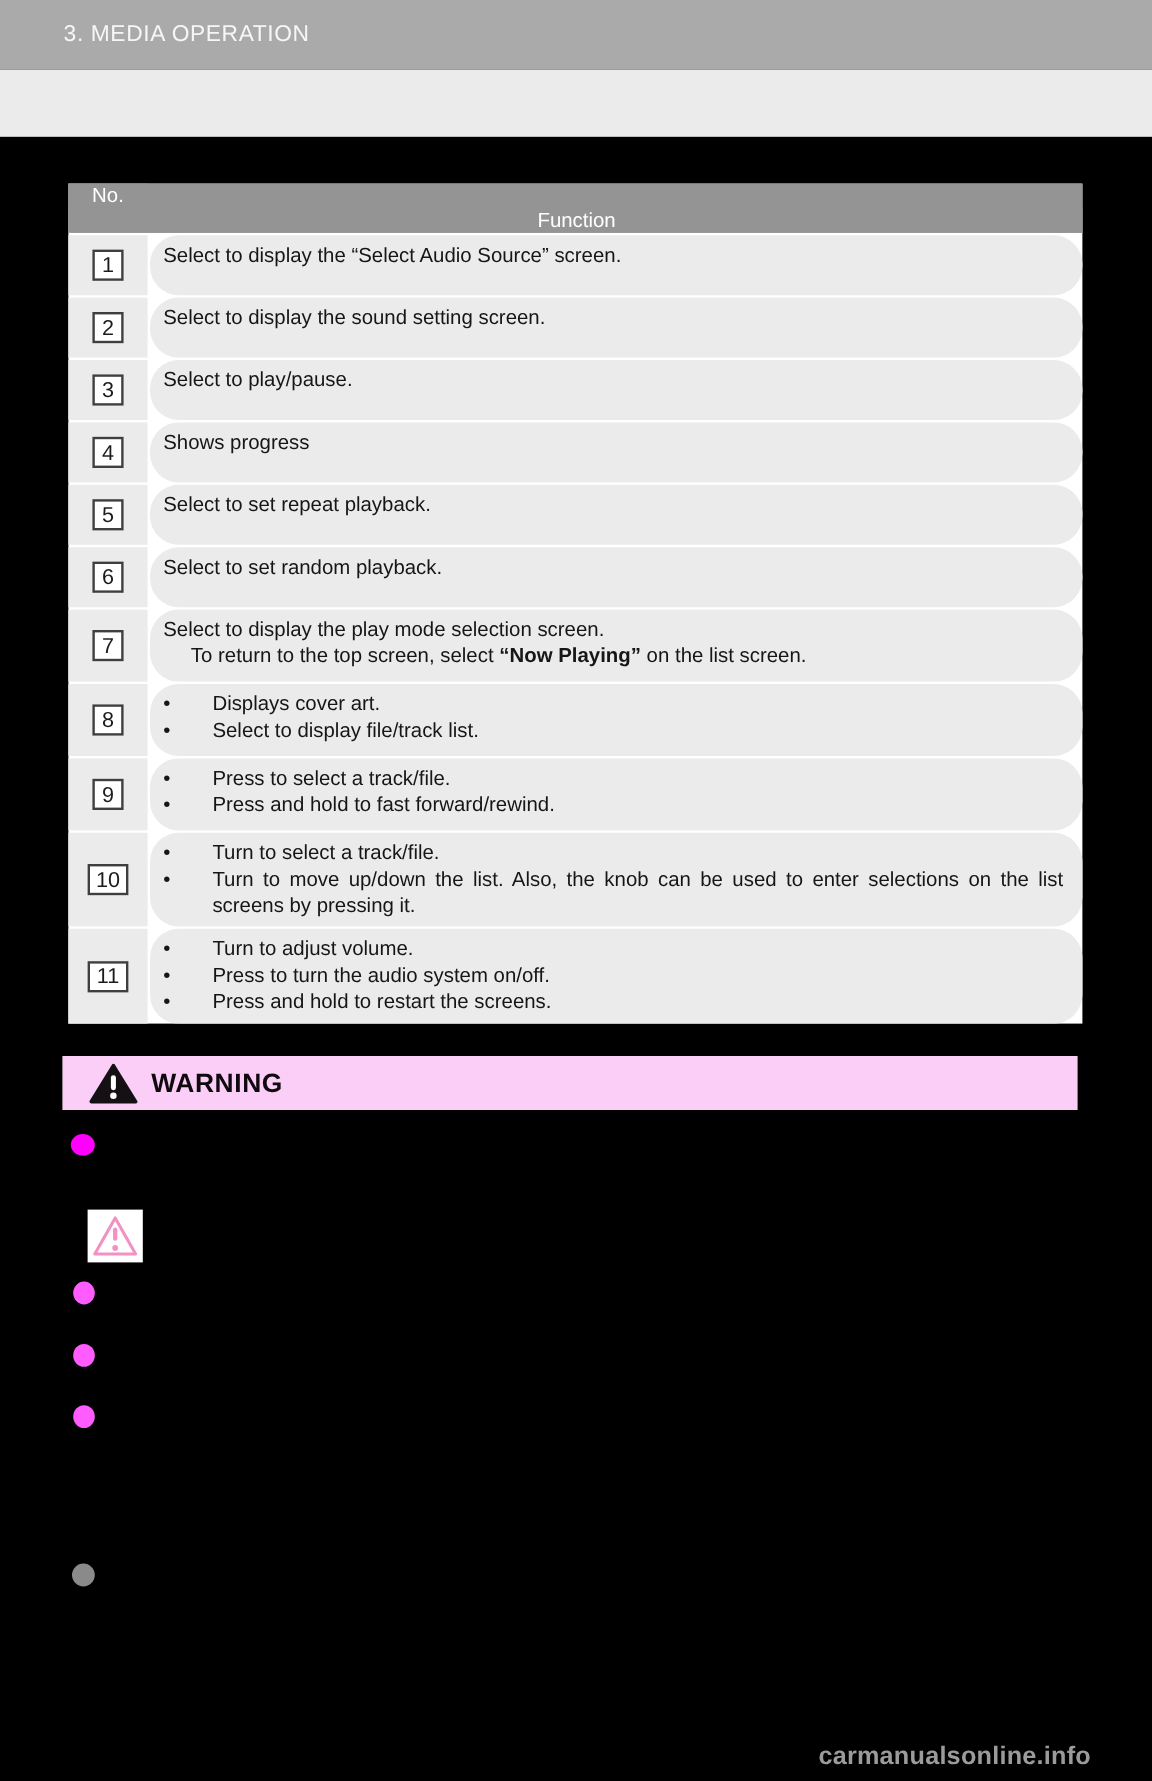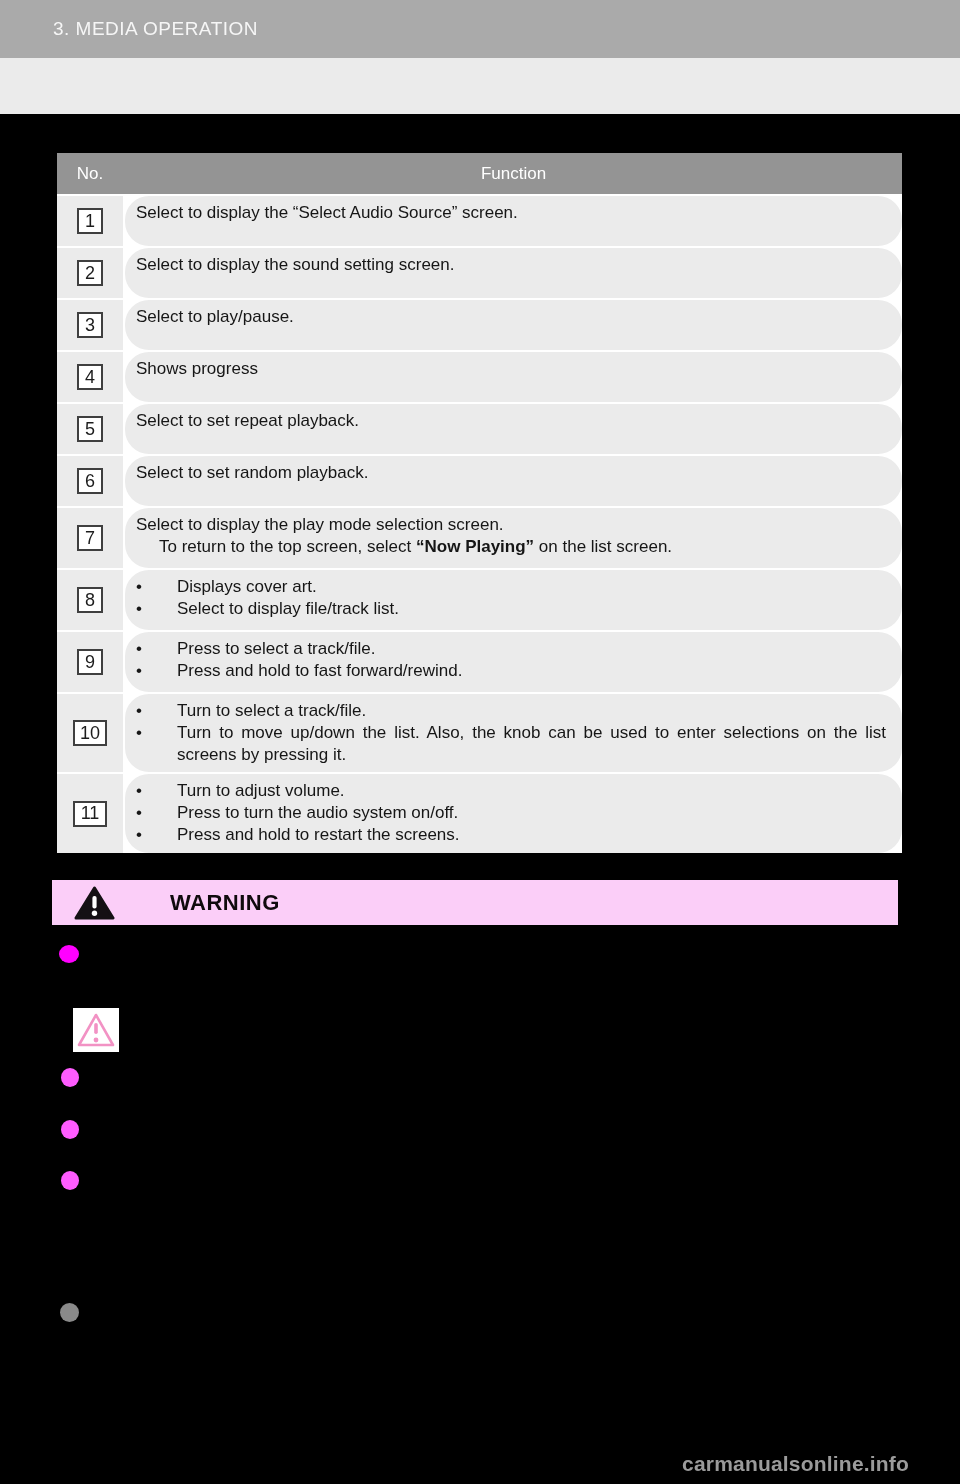--- a/index.html
+++ b/index.html
@@ -8,21 +8,21 @@
 
   
   .topbar{position:absolute;left:0;top:0;width:960px;height:58px;
           background:var(--top-bar-gray);display:flex;align-items:center;
           padding-top:0;box-sizing:border-box;}
   .topbar .title{color:#f6f6f6;font-size:19px;letter-spacing:.5px;margin-left:53px;}
   .band{position:absolute;left:0;top:58px;width:960px;height:56px;background:var(--band-gray);}
 
   
   .ftable{position:absolute;left:57px;top:153px;width:845px;background:#fff;}
-  .thead{display:flex;height:41px;background:var(--table-header-gray);color:#fff;font-size:17px;}
+  .thead{display:flex;height:41px;background:var(--table-header-gray);color:#fff;font-size:17px;flex-direction:column;}
   .thead .h-no{width:66px;display:flex;align-items:center;justify-content:center;
                background:var(--table-header-gray);}
   .thead .h-fn{flex:1;margin-left:2px;display:flex;align-items:center;justify-content:center;
                background:var(--table-header-gray);}
   .trow{display:flex;margin-top:2px;}
   .no-cell{width:66px;background:var(--row-gray);display:flex;align-items:center;justify-content:center;}
   .fn-cell{flex:1;margin-left:2px;background:var(--row-gray);display:flex;flex-direction:column;
            justify-content:flex-start;padding:6px 16px 6px 11px;box-sizing:border-box;
            color:#161616;font-size:17px;line-height:22px;border-radius:24px;}
   .lines-1{min-height:50px;}
@@ -34,21 +34,21 @@
   .text-line.indent{padding-left:23px;}
   .bullet-line{display:flex;}
   .bullet-glyph{width:17px;flex:0 0 17px;}
   .bullet-text{flex:1;margin-left:24px;}
   .bullet-text.justify{text-align:justify;}
   b{font-weight:bold;}
 
   
   .wbanner{position:absolute;left:52px;top:880px;width:846px;height:45px;
            background:var(--banner-pink);display:flex;align-items:center;
-           padding-left:22px;box-sizing:border-box;gap:44px;}
+           padding-left:22px;box-sizing:border-box;}
   .wbanner .wlabel{color:#100a0e;font-size:22px;font-weight:bold;margin-left:11px;letter-spacing:.5px;}
   .wtri{width:41px;height:34px;}
 
   
   .dot{position:absolute;border-radius:50%;}
   .dot-1{left:59px;top:945px;width:20px;height:18px;background:var(--bullet-magenta);}
   .dot-2{left:61px;top:1068px;width:18px;height:19px;background:var(--bullet-magenta-light);}
   .dot-3{left:61px;top:1120px;width:18px;height:19px;background:var(--bullet-magenta-light);}
   .dot-4{left:61px;top:1171px;width:18px;height:19px;background:var(--bullet-magenta-light);}
   .dot-5{left:60px;top:1303px;width:19px;height:19px;background:var(--bullet-gray);}

